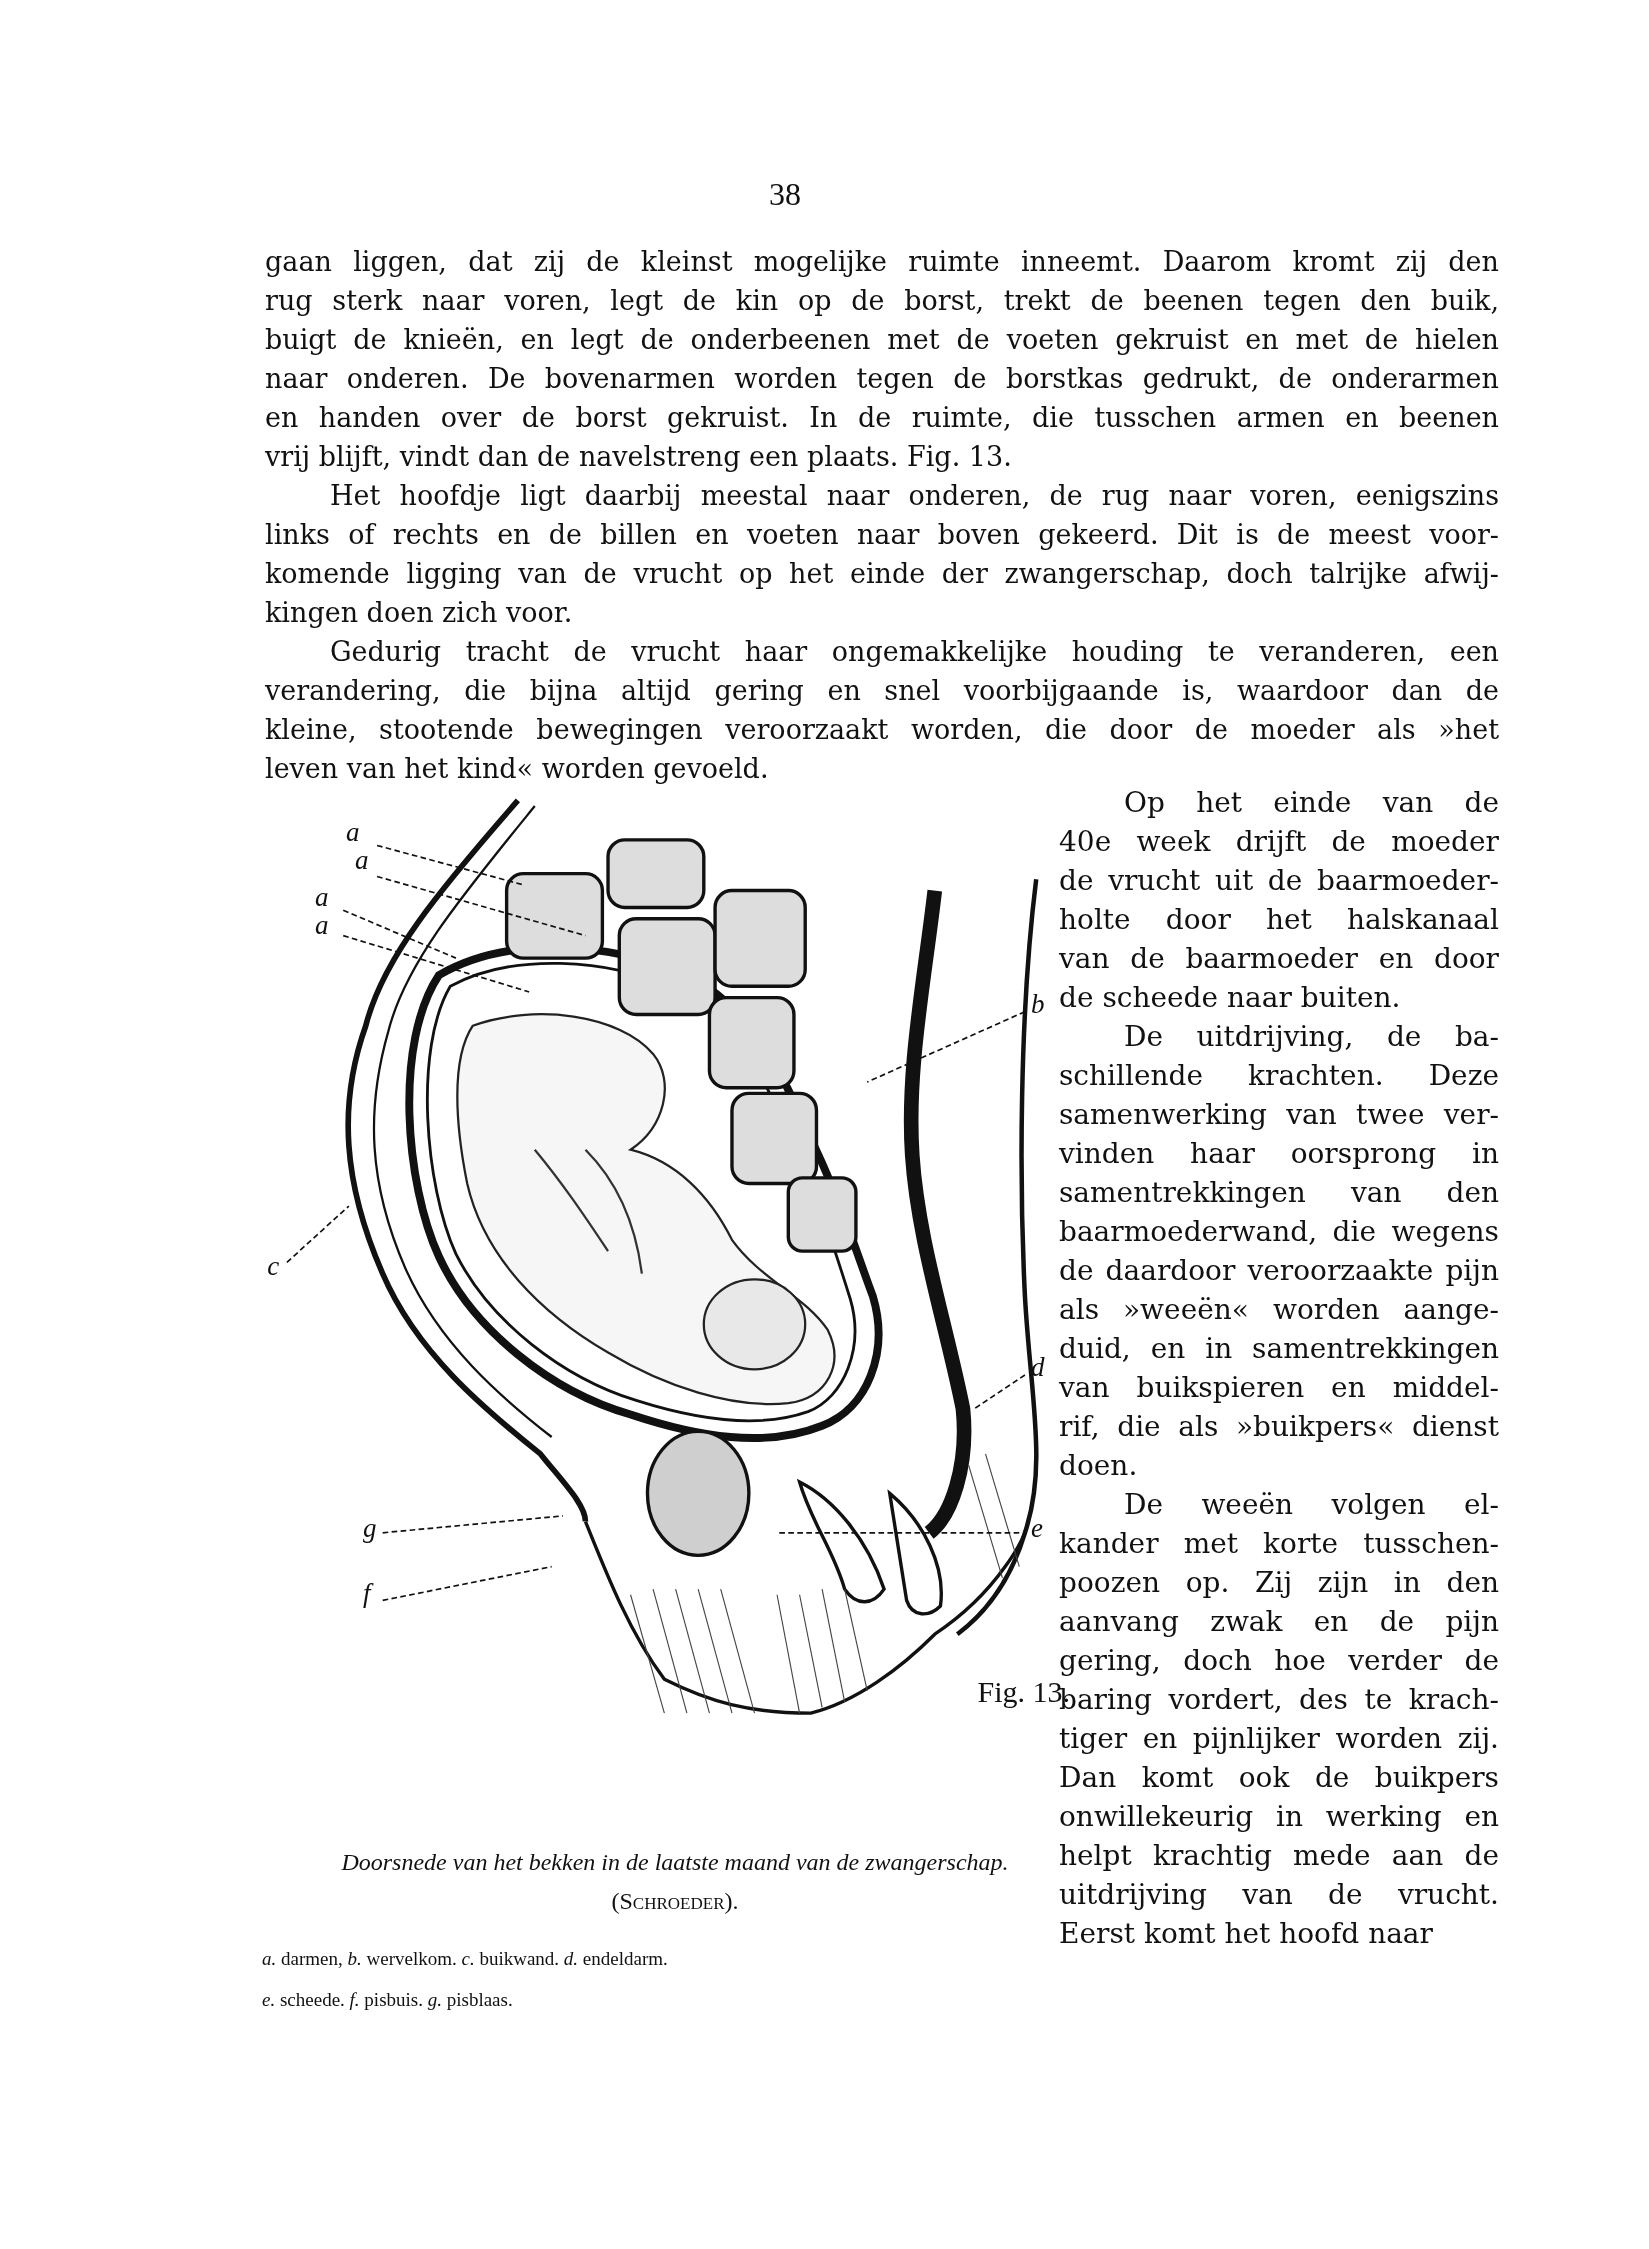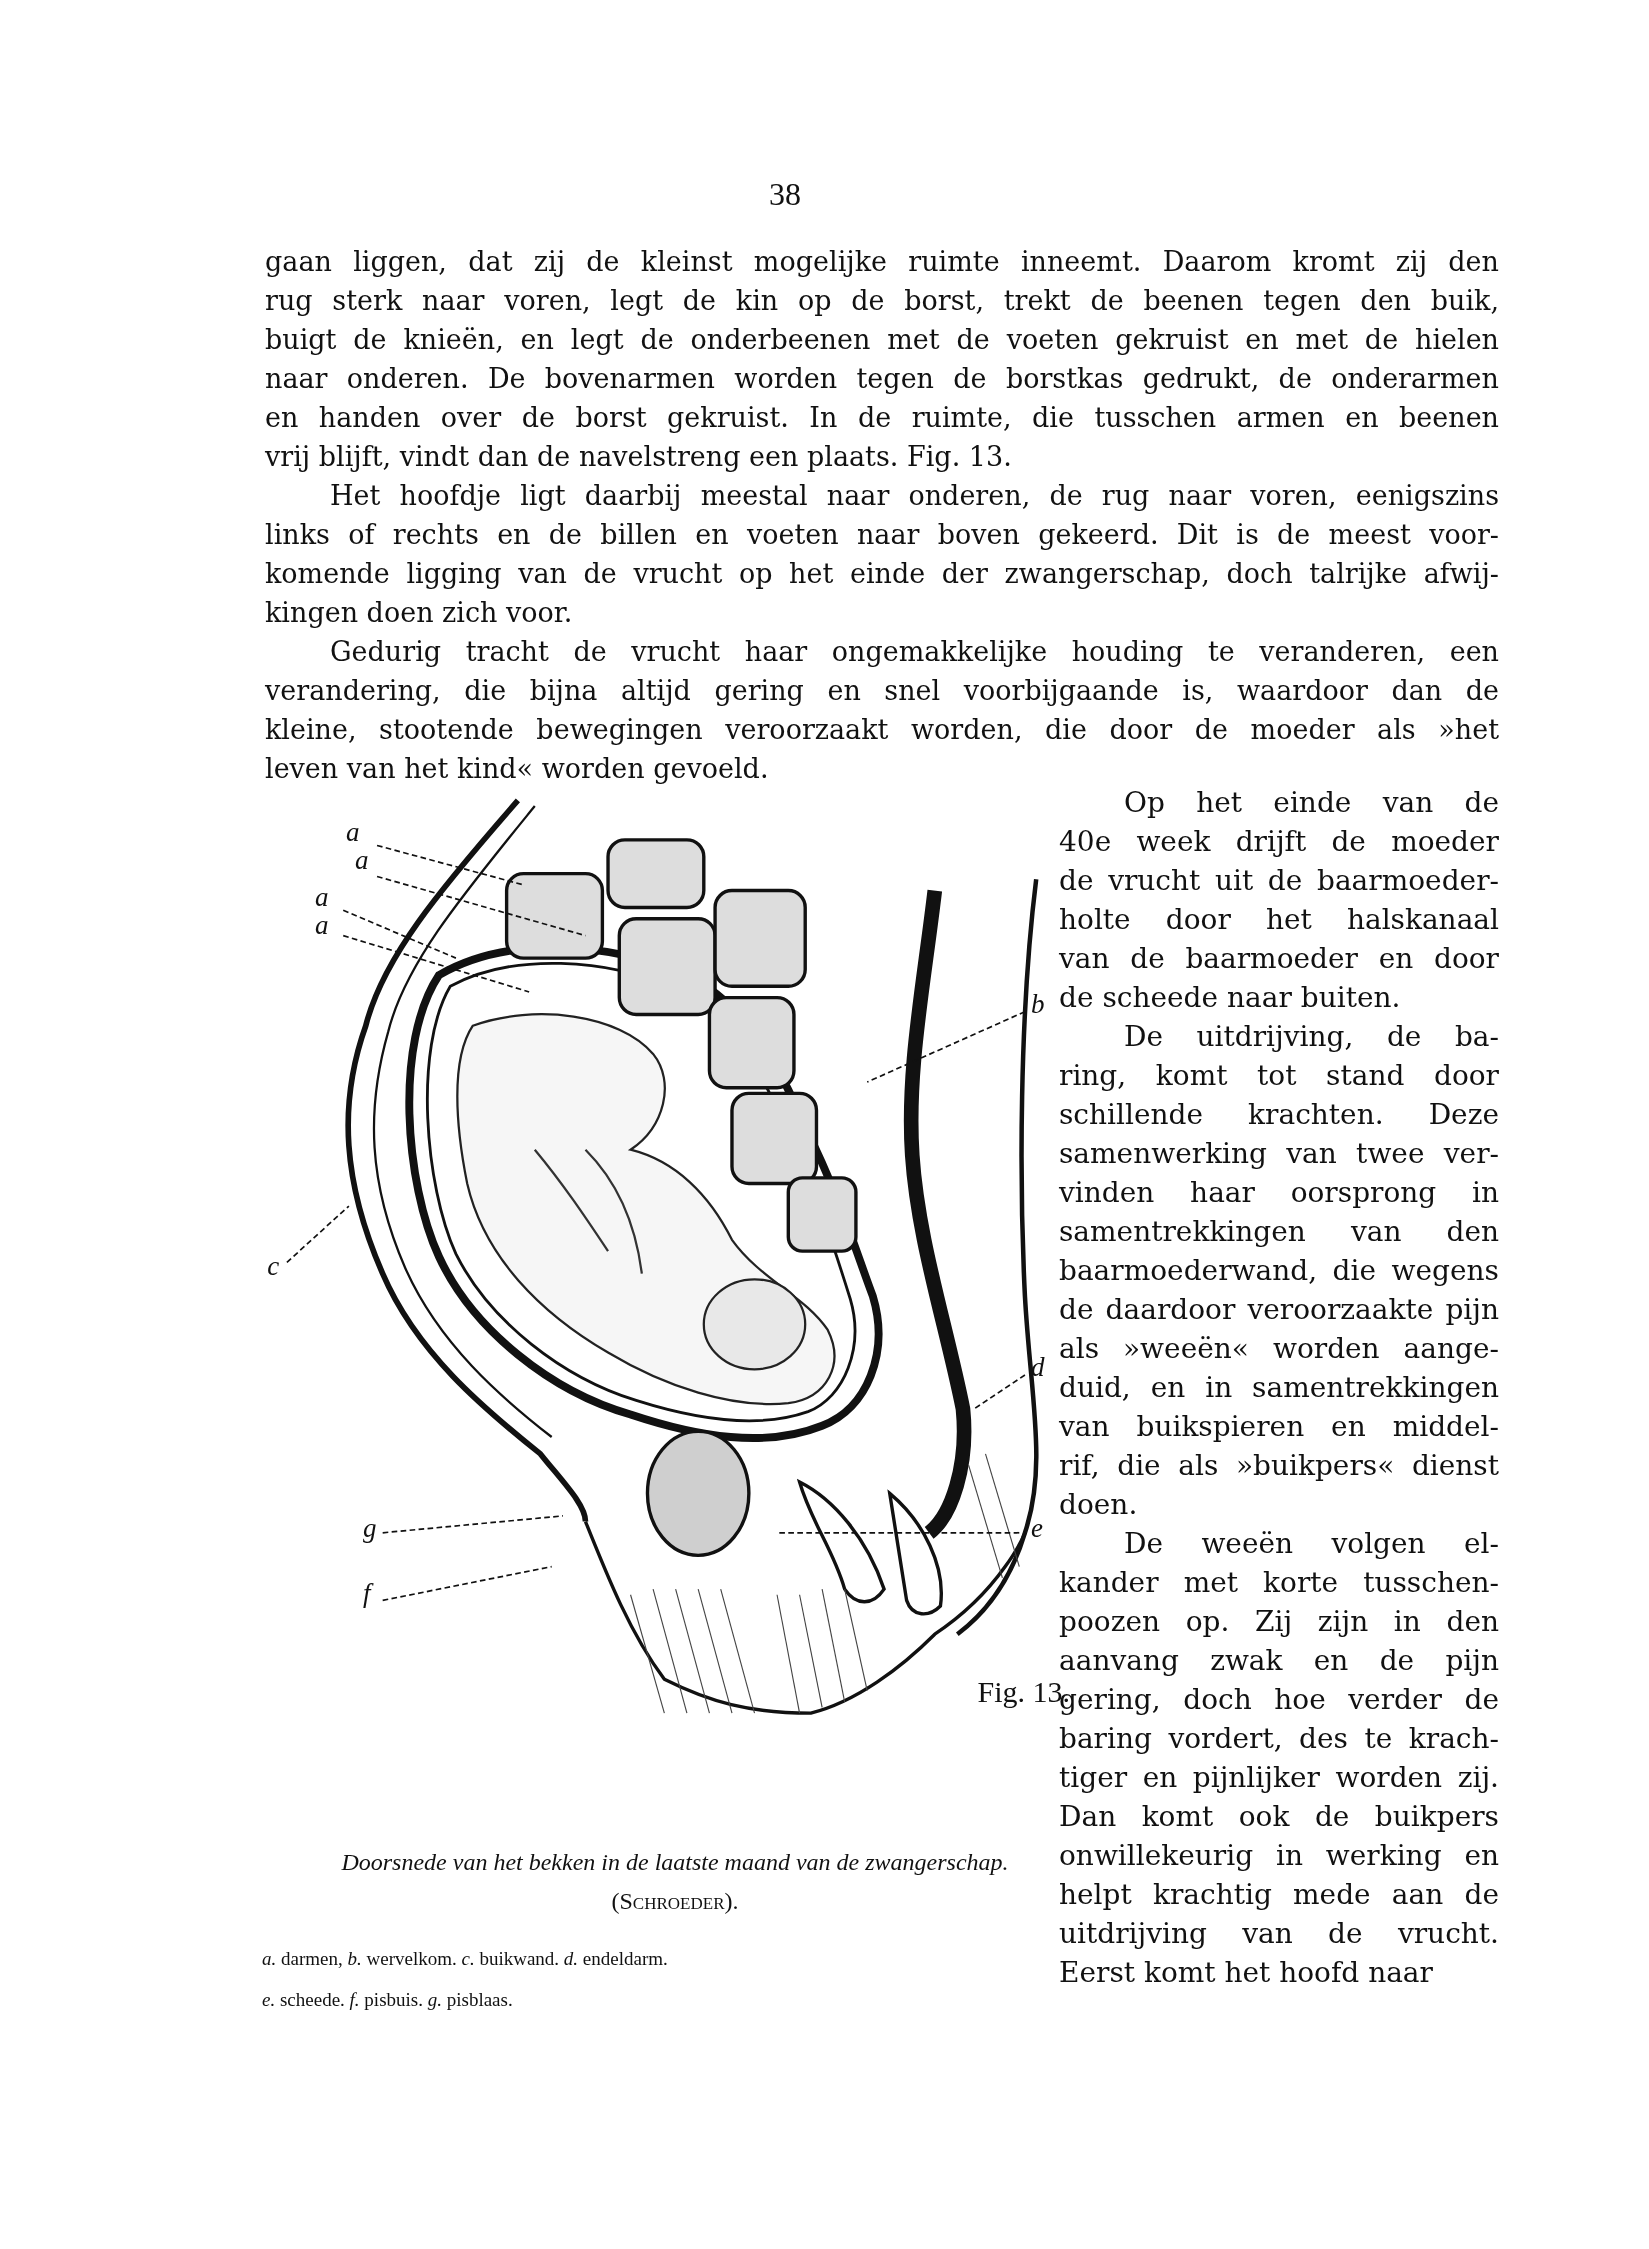--- a/index.html
+++ b/index.html
@@ -164,21 +164,20 @@
     <div class="para">
       <span class="line first">Op het einde van de</span>
       <span class="line">40e week drijft de moeder</span>
       <span class="line">de vrucht uit de baarmoeder-</span>
       <span class="line">holte door het halskanaal</span>
       <span class="line">van de baarmoeder en door</span>
       <span class="line last">de scheede naar buiten.</span>
     </div>
     <div class="para">
       <span class="line first">De uitdrijving, de ba-</span>
-      <span class="line">ring, komt tot stand door</span>
       <span class="line">schillende krachten. Deze</span>
       <span class="line">samenwerking van twee ver-</span>
       <span class="line">vinden haar oorsprong in</span>
       <span class="line">samentrekkingen van den</span>
       <span class="line">baarmoederwand, die wegens</span>
       <span class="line">de daardoor veroorzaakte pijn</span>
       <span class="line">als »weeën« worden aange-</span>
       <span class="line">duid, en in samentrekkingen</span>
       <span class="line">van buikspieren en middel-</span>
       <span class="line">rif, die als »buikpers« dienst</span>

